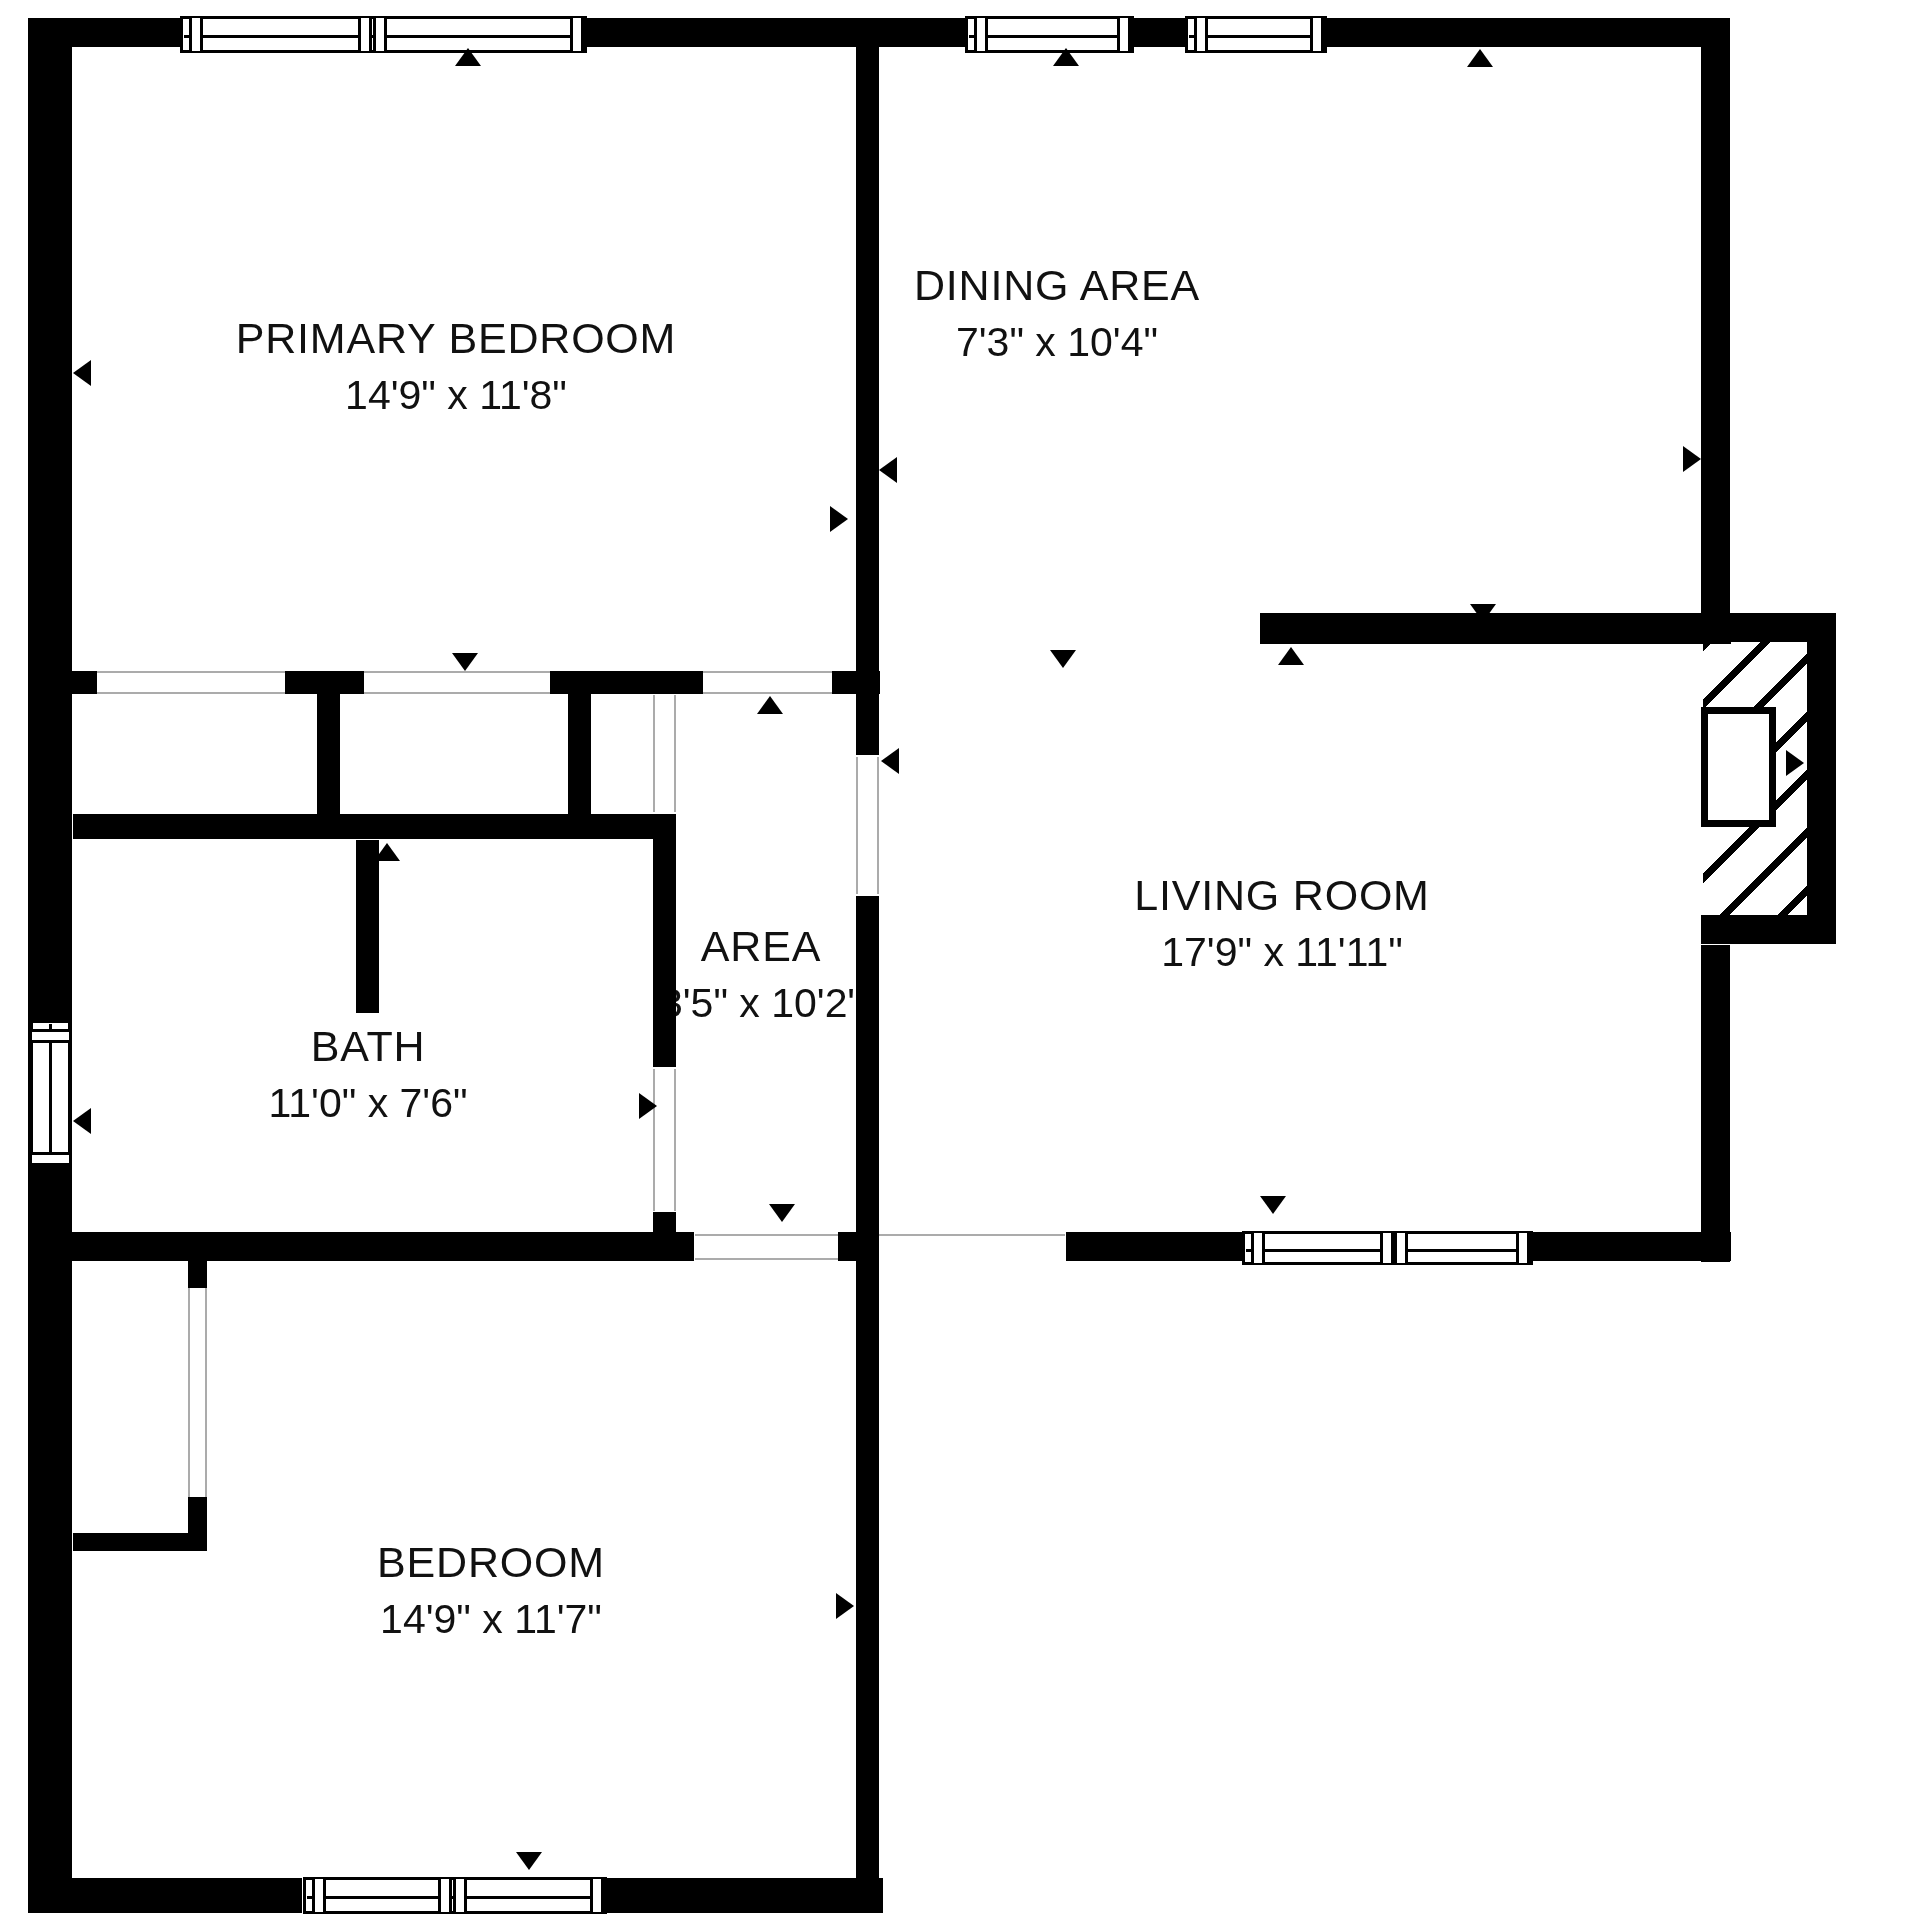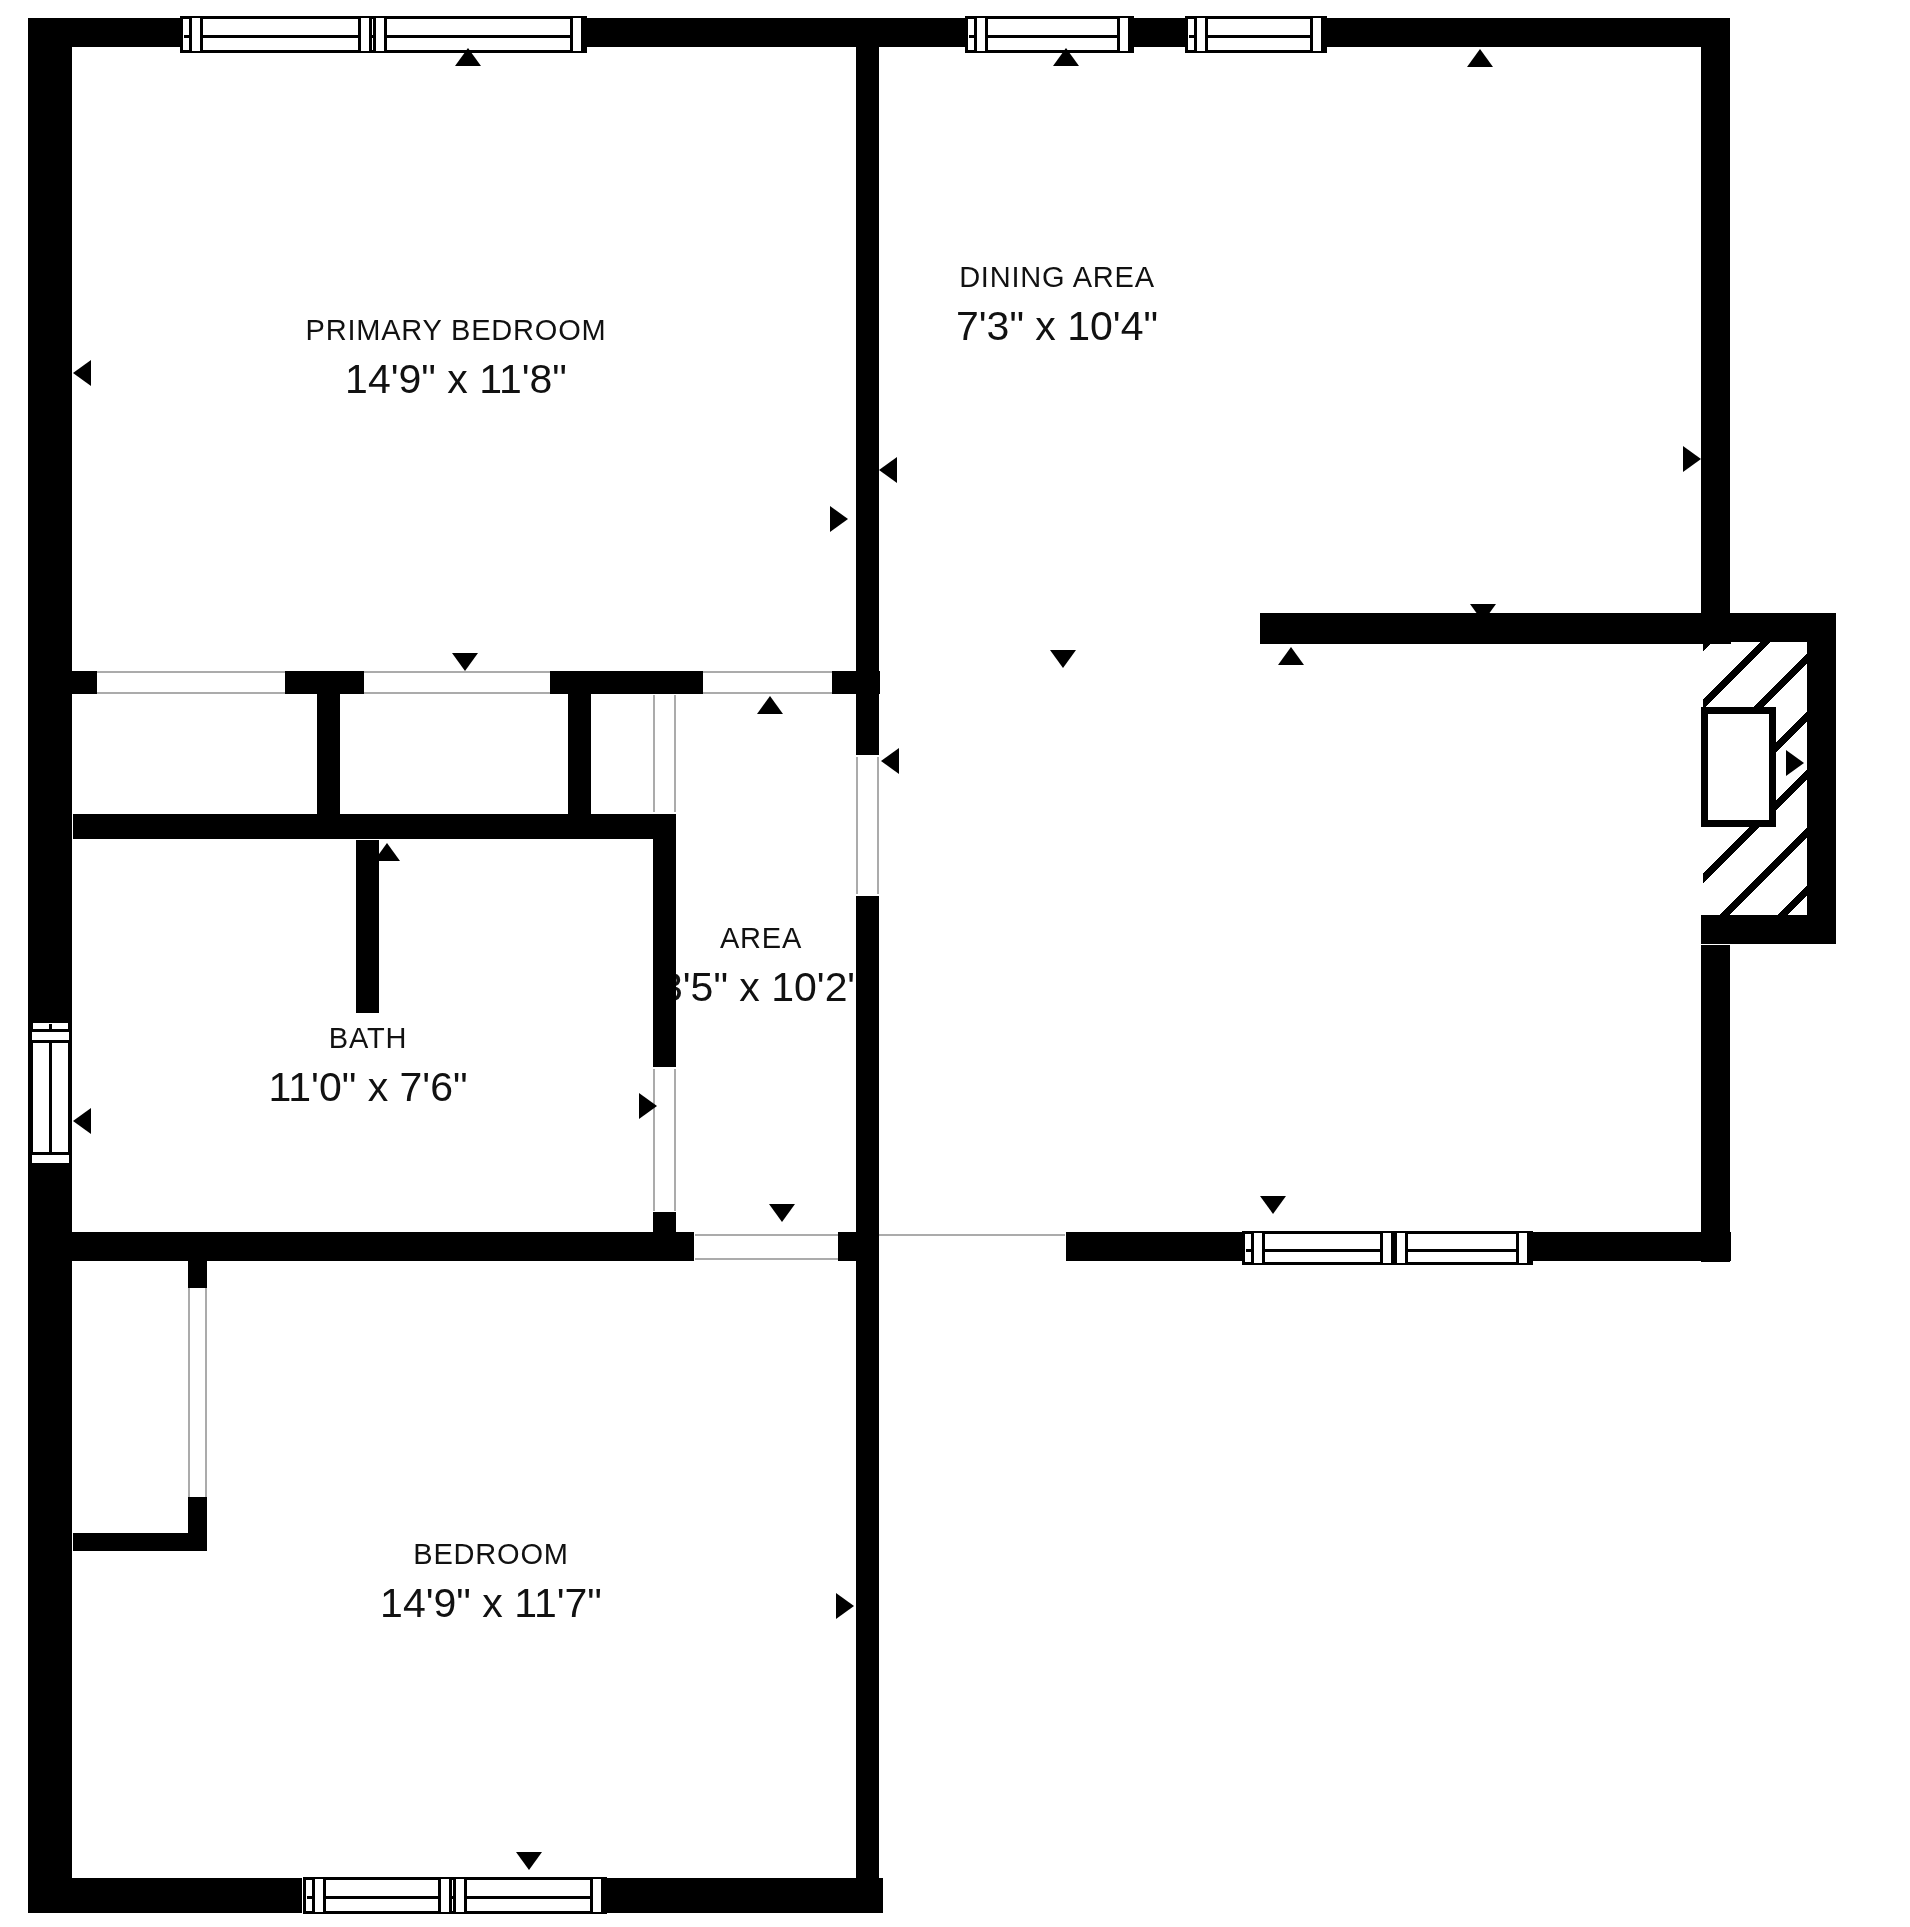--- a/index.html
+++ b/index.html
@@ -1,21 +1,21 @@
 <!DOCTYPE html>
 <html style="font-size:12.3px"><head>
 <meta charset="utf-8">
 <style>
   html,body{margin:0;padding:0;background:#fff;}
   .plan{position:relative;width:1911px;height:1927px;background:#ffffff;overflow:hidden;
         font-family:"Liberation Sans", sans-serif;}
   .wall{position:absolute;background:#000;z-index:5;}
   .label{position:absolute;transform:translateX(-50%);text-align:center;z-index:3;
          color:#111;white-space:nowrap;}
-  .label .rn{font-size:29px;letter-spacing:0.8px;}
+  .label .rn{font-size:43px;letter-spacing:0.8px;}
   .label .rd{font-size:41px;margin-top:9.2px;}
   .win{position:absolute;background:#fff;border:3.1px solid #000;box-sizing:border-box;z-index:6;}
   .win.h .mid{position:absolute;left:0.8px;right:0.8px;top:52%;height:0;border-top:3.1px solid #000;}
   .win.v .mid{position:absolute;top:0.8px;bottom:0.8px;left:46%;width:0;border-left:3.1px solid #000;}
   .win.h .bar{position:absolute;top:-0.8px;bottom:-0.8px;width:7.7px;background:#fff;
               border-left:3.1px solid #000;border-right:3.1px solid #000;}
   .win.v .bar{position:absolute;left:-0.8px;right:-0.8px;height:7.7px;background:#fff;
               border-top:3.1px solid #000;border-bottom:3.1px solid #000;}
   .open{position:absolute;background:#fff;z-index:4;box-sizing:border-box;}
   .open.h{border-top:2.3px solid #ababab;border-bottom:2.3px solid #ababab;}
@@ -35,20 +35,24 @@
 
 <div class="plan">
 
   <div class="label" style="left:456px;top:314px;">
     <div class="rn">PRIMARY BEDROOM</div>
     <div class="rd">14'9" x 11'8"</div>
   </div>
   <div class="label" style="left:1057px;top:261px;">
     <div class="rn">DINING AREA</div>
     <div class="rd">7'3" x 10'4"</div>
+  </div>
+  <div class="label" style="left:1282px;top:871px;">
+    <div class="rn">LIVING ROOM</div>
+    <div class="rd">17'9" x 11'11"</div>
   </div>
   <div class="label" style="left:761px;top:922px;">
     <div class="rn">AREA</div>
     <div class="rd">3'5" x 10'2"</div>
   </div>
   <div class="label" style="left:368px;top:1022px;">
     <div class="rn">BATH</div>
     <div class="rd">11'0" x 7'6"</div>
   </div>
   <div class="label" style="left:491px;top:1530px;margin-top:8px;">

